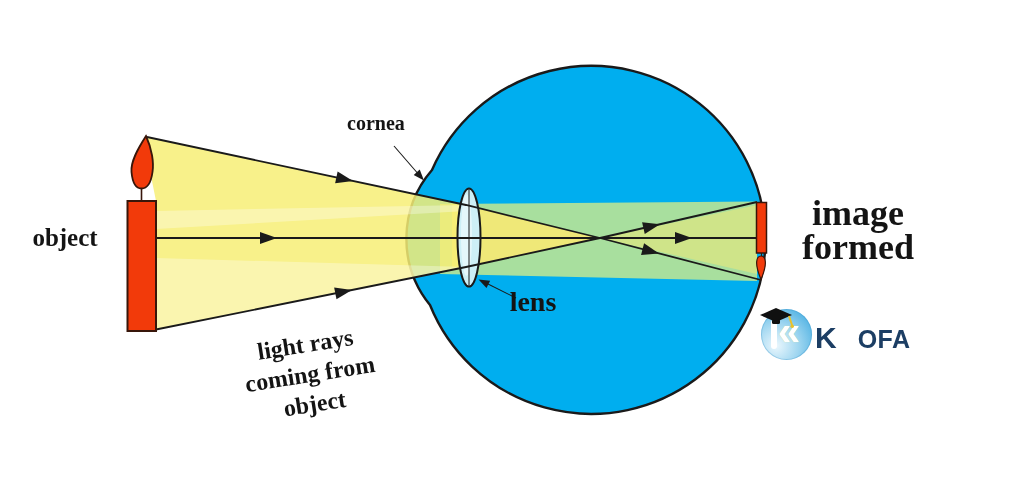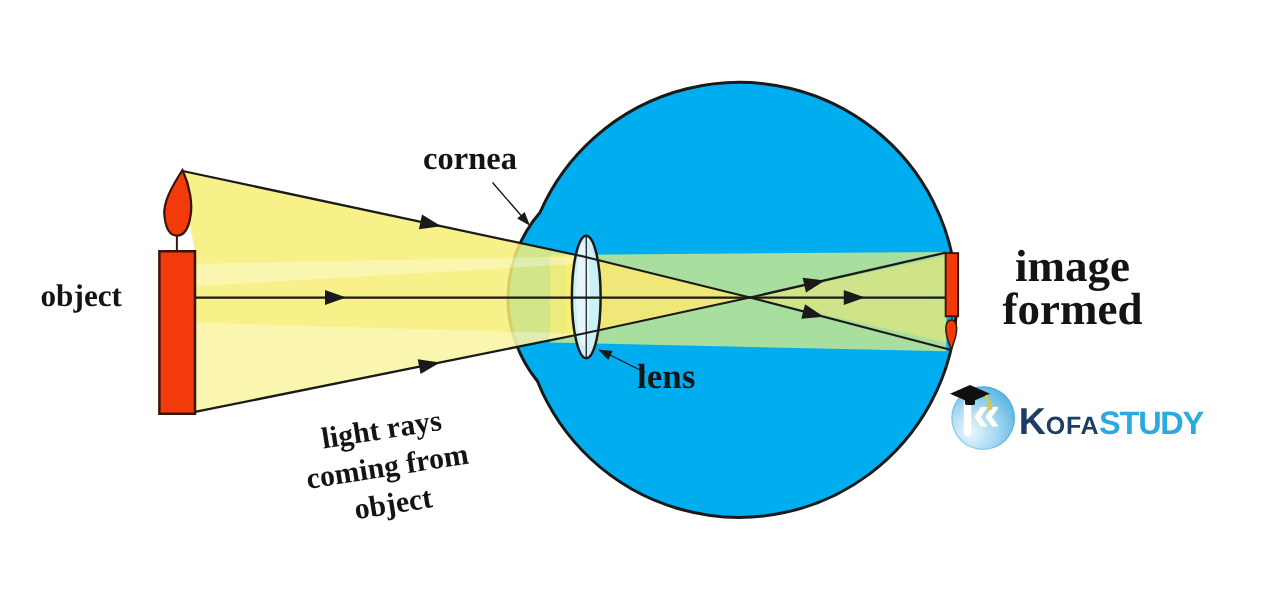--- a/index.html
+++ b/index.html
@@ -6,21 +6,21 @@
   .stage{
     position:relative;width:1024px;height:485px;background:#ffffff;overflow:hidden;
     font-family:"Liberation Serif","DejaVu Serif",serif;
   }
   .stage svg{position:absolute;left:0;top:0;}
   .lbl{
     position:absolute;font-weight:bold;color:#141414;text-align:center;
     line-height:1.15;white-space:nowrap;
   }
   .lbl-object{left:24px;top:224px;width:82px;font-size:25px;}
-  .lbl-cornea{left:333px;top:112px;width:86px;font-size:26px;}
+  .lbl-cornea{left:333px;top:112px;width:86px;font-size:20px;}
   .lbl-lens{left:503px;top:286px;width:60px;font-size:28px;}
   .lbl-rays{
     left:210px;top:329px;width:200px;font-size:24px;line-height:30px;
     transform:rotate(-9deg);transform-origin:50% 50%;white-space:normal;
   }
   .lbl-image{left:768px;top:196px;width:180px;font-size:36px;line-height:34px;white-space:normal;}
   
   .logo{position:absolute;left:759px;top:307px;width:200px;height:58px;
         font-family:"Liberation Sans","DejaVu Sans",sans-serif;}
   .logo-circle{
@@ -28,21 +28,21 @@
     background:radial-gradient(circle at 30% 72%, #eaf7fd 0%, #9dd5f0 45%, #2fa3dd 100%);
     box-shadow:0 0 0 1px rgba(60,150,200,.35) inset;
   }
   .logo-bar{position:absolute;left:10px;top:11px;width:6px;height:29px;background:#ffffff;border-radius:3px;}
   .logo-chevrons{
     position:absolute;left:17px;top:-6px;color:#ffffff;font-size:40px;font-weight:bold;
     line-height:57px;letter-spacing:-2px;text-shadow:0 0 1px #d8e48a;
   }
   .logo-text{position:absolute;left:56px;top:14px;display:flex;align-items:baseline;}
   .logo-k{font-size:30px;font-weight:bold;color:#1c3e64;}
-  .logo-ofa{font-size:20px;font-weight:bold;color:#1c3e64;letter-spacing:.5px;}
+  .logo-ofa{font-size:25px;font-weight:bold;color:#1c3e64;letter-spacing:.5px;margin-left:21px;}
   .logo-study{font-size:26px;font-weight:bold;color:#2ba9e2;letter-spacing:-1px;}
   .logo-cap{position:absolute;left:165px;top:-7px;}
 </style>
 </head>
 <body>
 
 <div class="stage">
 
   <svg width="1024" height="485" viewBox="0 0 1024 485">
     <defs>
@@ -112,21 +112,20 @@
   </div>
 
   <div class="logo">
     <div class="logo-circle">
       <div class="logo-bar"></div>
       <div class="logo-chevrons">«</div>
     </div>
     <div class="logo-text">
       <span class="logo-k">K</span>
         <span class="logo-ofa">OFA</span>
-        <span class="logo-study">STUDY</span>
     </div>
     <svg class="logo-cap" width="36" height="24" viewBox="0 0 36 24">
       <polygon points="17,1 33,8 17,15 1,8" fill="#101010"></polygon>
       <rect x="13" y="12" width="8" height="5" rx="1.5" fill="#101010"></rect>
       <path d="M30,9 L33,18" stroke="#e9c229" stroke-width="2" fill="none"></path>
       <circle cx="33.2" cy="19.2" r="1.8" fill="#e9c229"></circle>
     </svg>
   </div>
 
 </div>

